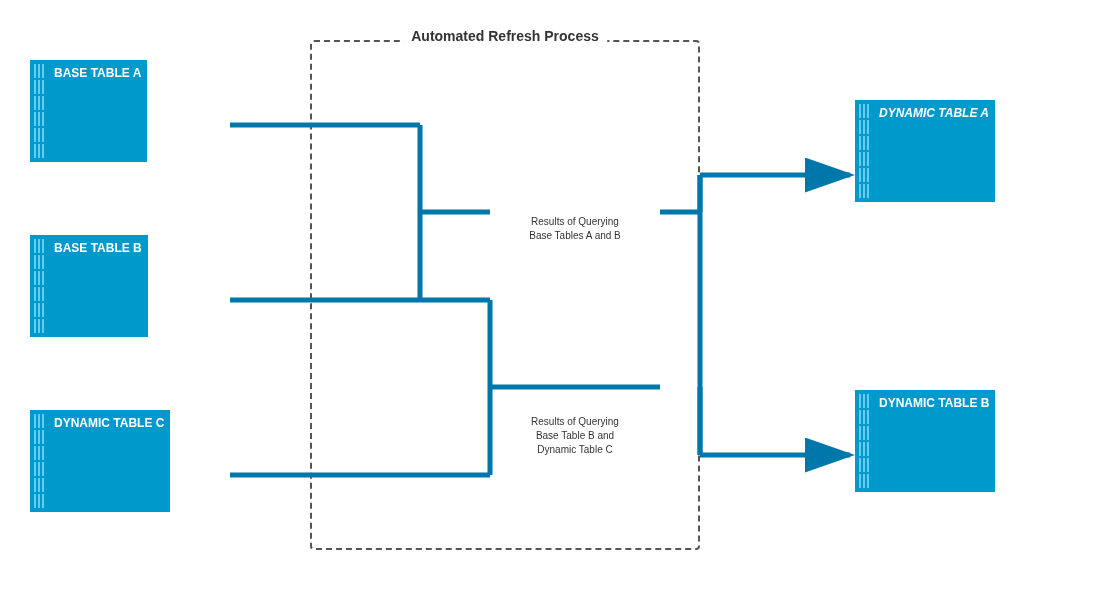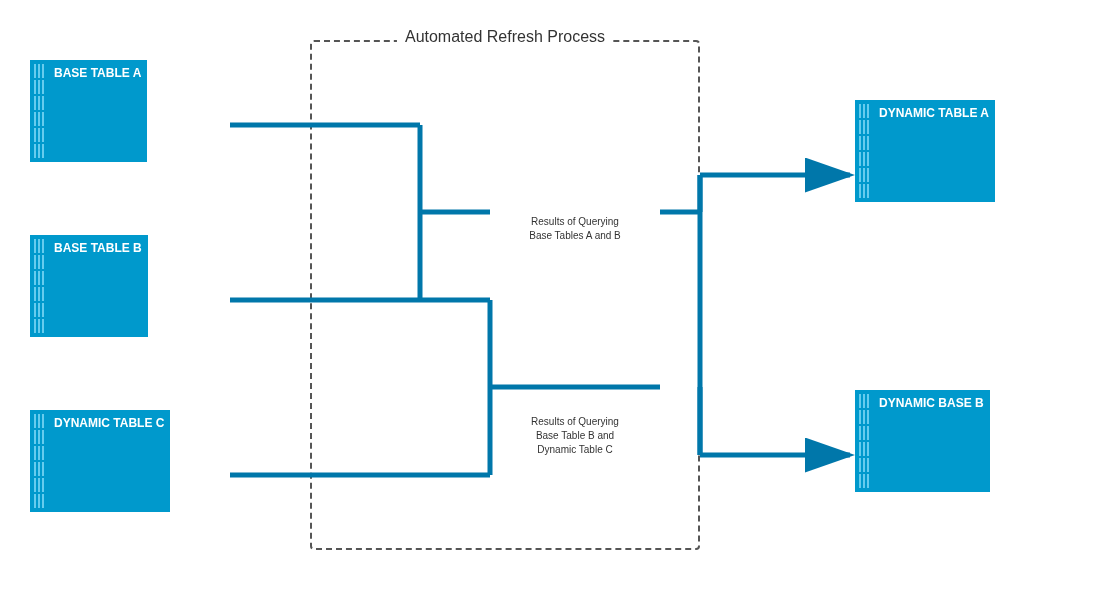--- a/index.html
+++ b/index.html
@@ -63,22 +63,22 @@
       border-radius: 4px;
     }
 
     .dashed-box-title {
       position: absolute;
       top: -14px;
       left: 50%;
       transform: translateX(-50%);
       background: white;
       padding: 0 8px;
-      font-size: 16px;
-      font-weight: normal;
+      font-size: 14px;
+      font-weight: bold;
       color: #333;
       white-space: nowrap;
     }
 
     
     .arrow-svg {
       position: absolute;
       top: 0;
       left: 0;
       width: 1095px;
@@ -169,21 +169,21 @@
       <div class="table-cell"></div>
       <div class="table-cell"></div>
       <div class="table-cell"></div>
       <div class="table-cell"></div>
       <div class="table-cell"></div>
       <div class="table-cell"></div>
     </div>
     <div class="table-label">DYNAMIC TABLE C</div>
   </div>
 
-  <div class="table-block" style="left: 855px; top: 100px;">
+  <div class="table-block" style="left: 855px; top: 100px; font-style: italic;">
     <div class="table-grid">
       <div class="table-cell header"></div>
       <div class="table-cell header"></div>
       <div class="table-cell header"></div>
       <div class="table-cell"></div>
       <div class="table-cell"></div>
       <div class="table-cell"></div>
       <div class="table-cell"></div>
       <div class="table-cell"></div>
       <div class="table-cell"></div>
@@ -214,21 +214,21 @@
       <div class="table-cell"></div>
       <div class="table-cell"></div>
       <div class="table-cell"></div>
       <div class="table-cell"></div>
       <div class="table-cell"></div>
       <div class="table-cell"></div>
       <div class="table-cell"></div>
       <div class="table-cell"></div>
       <div class="table-cell"></div>
     </div>
-    <div class="table-label">DYNAMIC BASE B</div>
+    <div class="table-label">DYNAMIC TABLE B</div>
   </div>
 
   <div class="result-label" style="left: 500px; top: 215px; width: 150px;">Results of Querying<br>Base Tables A and B</div>
 
   <div class="result-label" style="left: 500px; top: 415px; width: 150px;">Results of Querying<br>Base Table B and<br>Dynamic Table C</div>
 
   <svg class="arrow-svg" xmlns="http://www.w3.org/2000/svg">
     <defs>
       <marker id="arrowhead" markerWidth="10" markerHeight="7" refX="9" refY="3.5" orient="auto">
         <polygon points="0 0, 10 3.5, 0 7" fill="#0077aa"></polygon>

